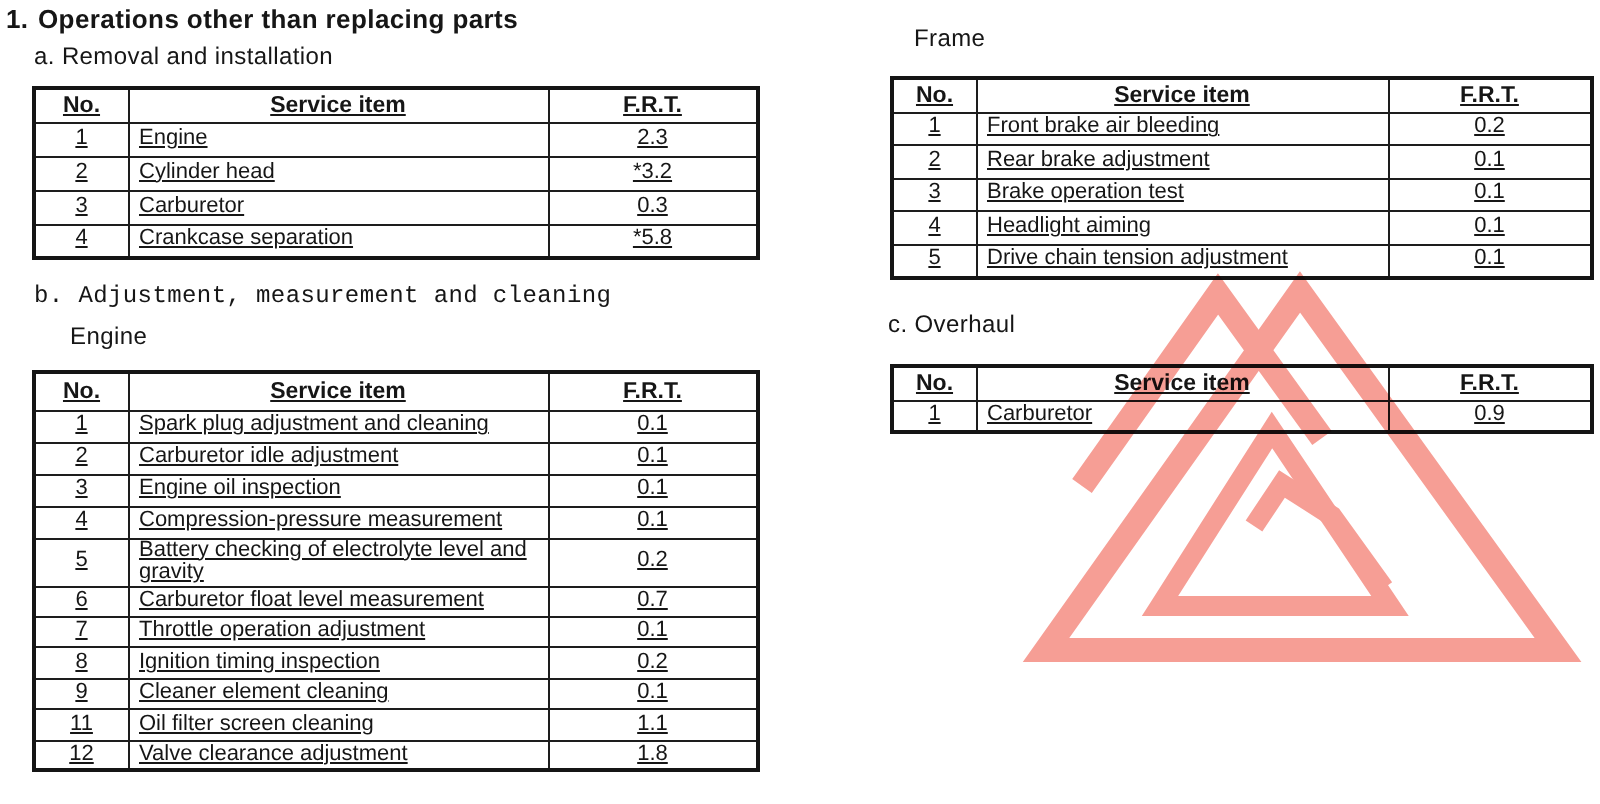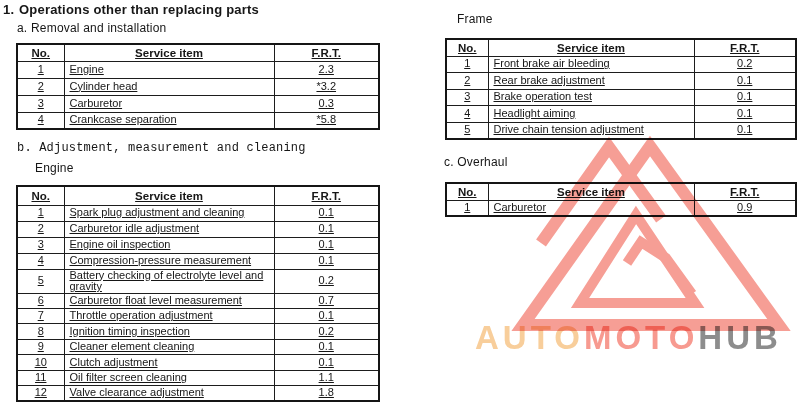--- a/index.html
+++ b/index.html
@@ -156,25 +156,20 @@
           <td>8</td>
           <td>Ignition timing inspection</td>
           <td>0.2</td>
         </tr>
         <tr>
           <td>9</td>
           <td>Cleaner element cleaning</td>
           <td>0.1</td>
         </tr>
         <tr>
-          <td>10</td>
-          <td>Clutch adjustment</td>
-          <td>0.1</td>
-        </tr>
-        <tr>
           <td>11</td>
           <td>Oil filter screen cleaning</td>
           <td>1.1</td>
         </tr>
         <tr>
           <td>12</td>
           <td>Valve clearance adjustment</td>
           <td>1.8</td>
         </tr>
       </tbody>
@@ -250,17 +245,14 @@
 
   <svg class="wm-svg" viewBox="0 0 800 402" aria-hidden="true">
     <g id="wm-tri" fill="none" stroke="#f5948a" stroke-linecap="butt" stroke-linejoin="miter">
       <path d="M650 146 L779 325 L523 325 Z" stroke-width="12"></path>
       <path d="M541 243 L609 147 L661 219" stroke-width="12"></path>
       <path d="M580 303 L636 215 L695 303 Z" stroke-width="10"></path>
       <path d="M692 294 L666 258 L641 242 L627 263" stroke-width="10"></path>
     </g>
   </svg>
 
-  <div class="wm-text">
-    <span id="wm-auto" style="color: rgb(248, 206, 155);">AUTO</span><span id="wm-moto" style="color: rgb(247, 154, 144);">MOTO</span><span id="wm-hub" style="color: rgb(141, 141, 141);">HUB</span>
-  </div>
 
 </div>
 
 </body></html>

